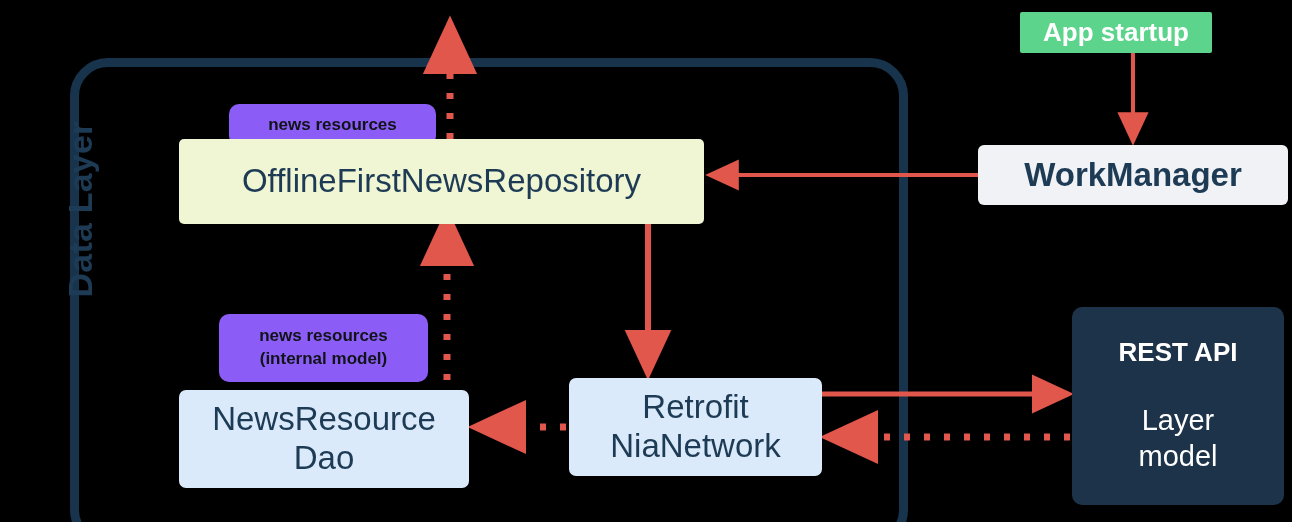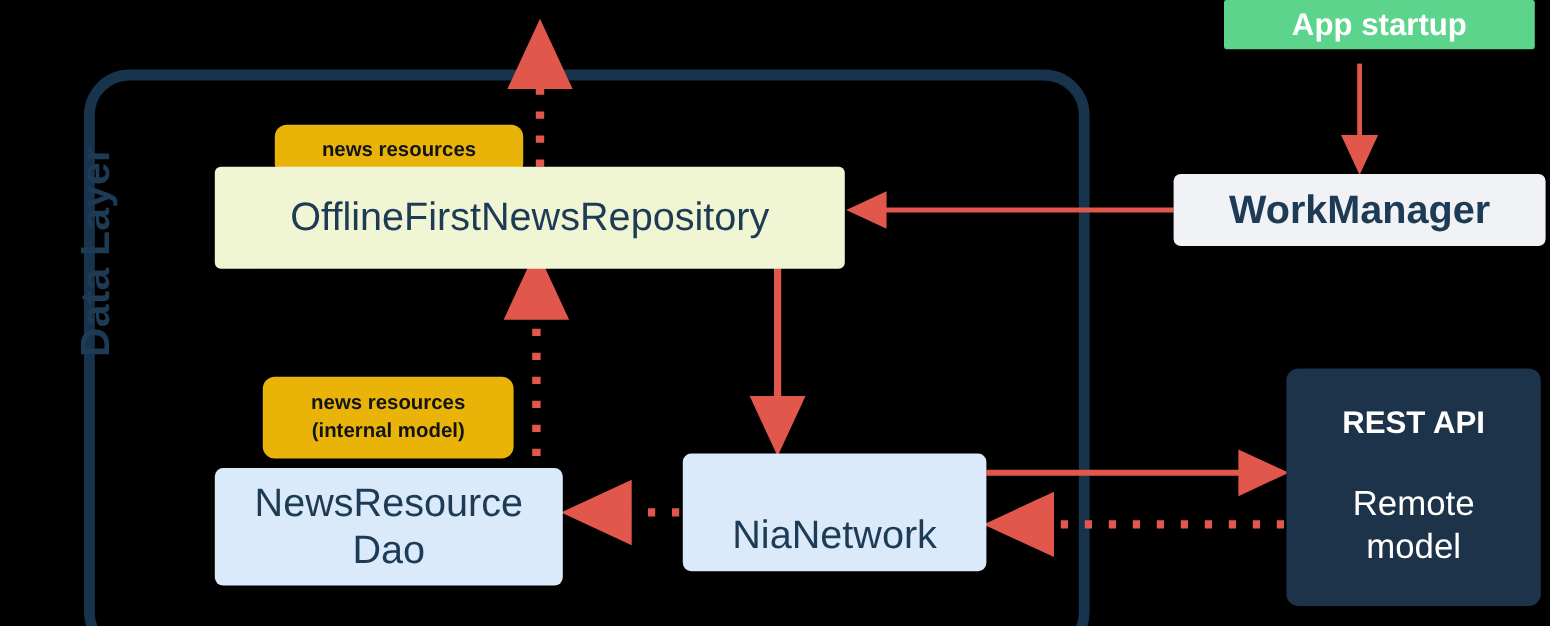--- a/index.html
+++ b/index.html
@@ -100,22 +100,22 @@
     height: 60px;
     background: #f1f2f5;
     border-radius: 6px;
     color: #1d3b54;
     font-size: 33px;
     font-weight: 700;
   }
 
   .node-appstartup {
     left: 1020px;
-    top: 0;
-    width: 259px;
+    top: 12px;
+    width: 192px;
     height: 41px;
     background: #5cd48b;
     border-radius: 2px;
     color: #ffffff;
     font-size: 26px;
     font-weight: 700;
   }
 
   .node-remote {
     left: 1072px;
@@ -138,21 +138,21 @@
     margin-top: 34px;
     font-size: 29px;
     font-weight: 400;
     line-height: 1.25;
   }
 
   
   .badge {
     position: absolute;
     box-sizing: border-box;
-    background: #eab308;
+    background: #8b5cf6;
     border-radius: 10px;
     color: #101418;
     font-size: 17px;
     font-weight: 700;
     display: flex;
     align-items: center;
     justify-content: center;
     text-align: center;
     line-height: 1.35;
   }
@@ -245,34 +245,34 @@
 
   <div class="node node-dao">
     <span>
       <span>NewsResource</span><br>
       <span>Dao</span>
     </span>
   </div>
 
   <div class="node node-retrofit">
     <span>
-      <br>
+      <span>Retrofit</span><br>
       <span>NiaNetwork</span>
     </span>
   </div>
 
   <div class="node node-workmanager">
     <span>WorkManager</span>
   </div>
 
   <div class="node node-appstartup">
     <span>App startup</span>
   </div>
 
   <div class="node node-remote">
     <span class="remote-api">REST API</span>
     <span class="remote-server">
-      <span>Remote</span><br>
+      <span>Layer</span><br>
       <span>model</span>
     </span>
   </div>
 
 </div>
 
 </body></html>

